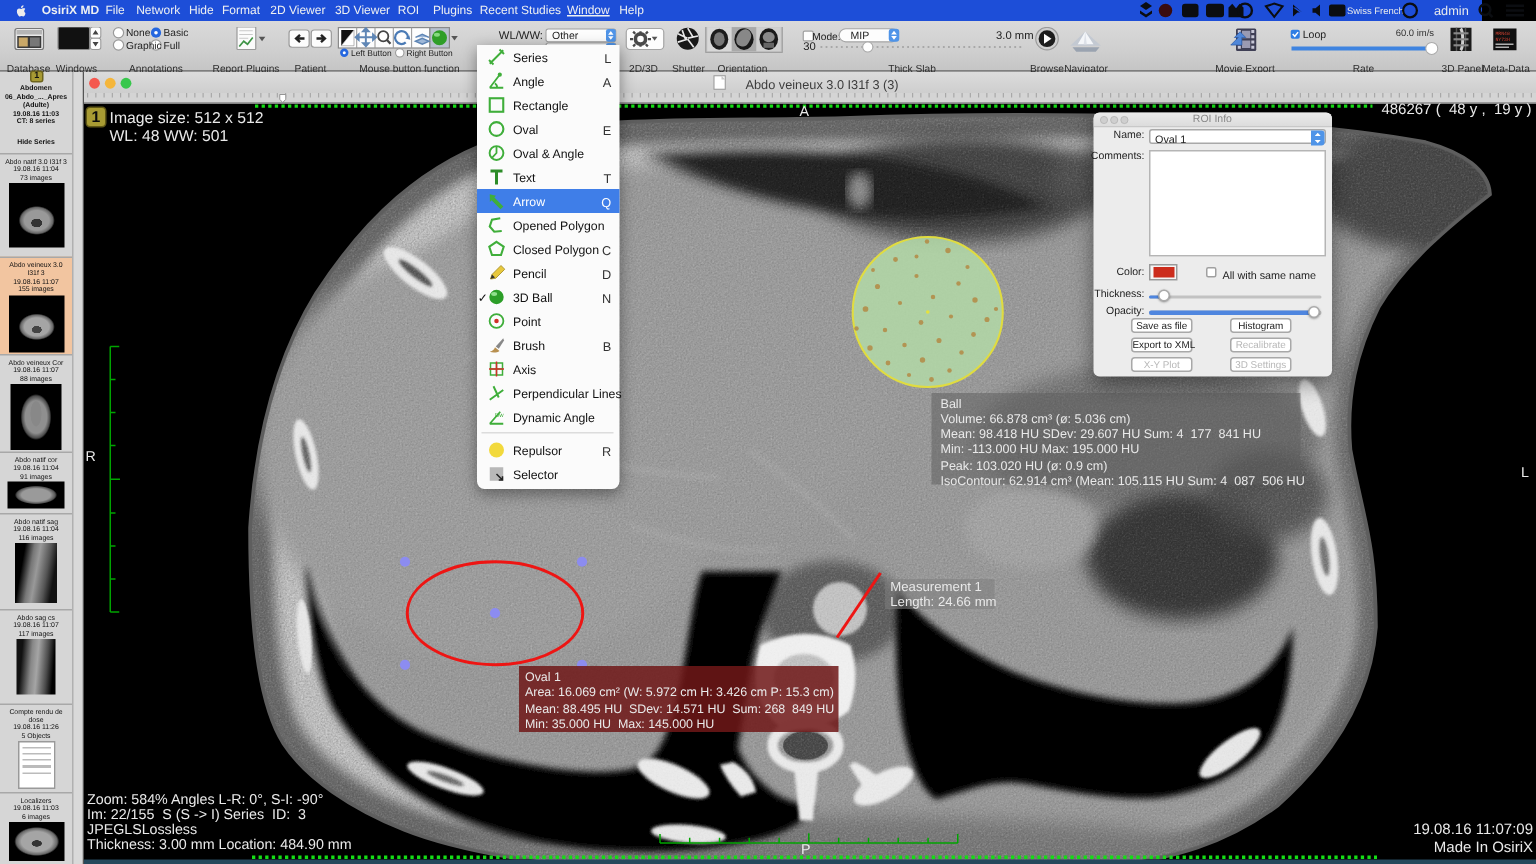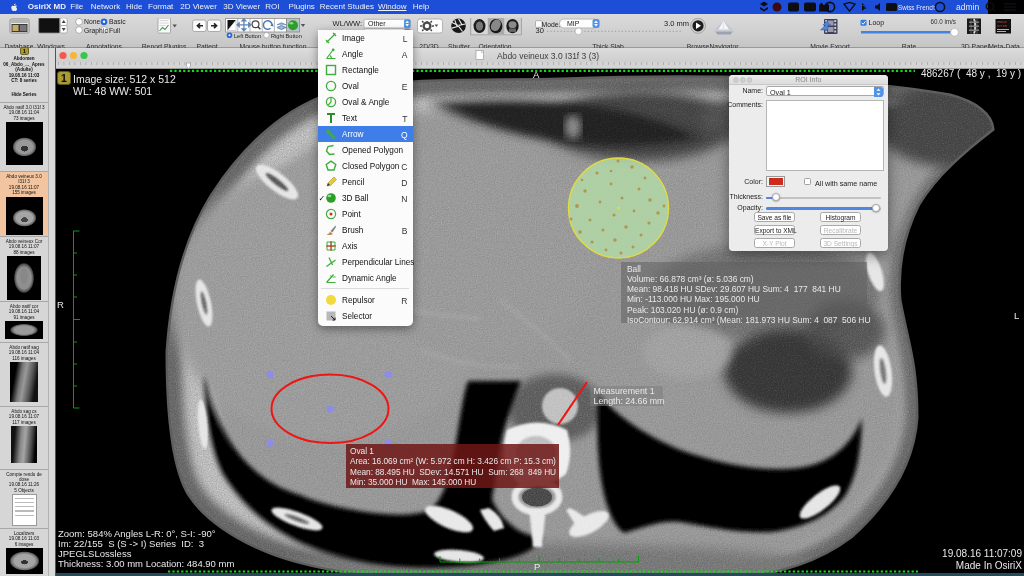--- a/index.html
+++ b/index.html
@@ -506,37 +506,37 @@
 JPEGLSLossless
 Thickness: 3.00 mm Location: 484.90 mm</div>
   <div class="osd" style="right:2px;top:548px;text-align:right;font-size:10px;line-height:11.5px;">19.08.16 11:07:09
 Made In OsiriX</div>
 
   <div class="osd" style="left:621px;top:262px;width:246px;height:61px;background:rgba(96,96,96,0.55);font-size:8.4px;line-height:10.15px;padding:2px 0 0 6px;">Ball
 Volume: 66.878 cm³ (ø: 5.036 cm)
 Mean: 98.418 HU SDev: 29.607 HU Sum: 4  177  841 HU
 Min: -113.000 HU Max: 195.000 HU
 Peak: 103.020 HU (ø: 0.9 cm)
-IsoContour: 62.914 cm³ (Mean: 181.973 HU Sum: 4  087  506 HU</div>
+IsoContour: 62.914 cm³ (Mean: 105.115 HU Sum: 4  087  506 HU</div>
 
   <div class="osd" style="left:346px;top:444px;width:212.5px;height:44px;background:rgba(112,23,23,0.85);font-size:8.3px;letter-spacing:-0.02px;line-height:10.3px;padding:2px 0 0 4px;">Oval 1
 Area: 16.069 cm² (W: 5.972 cm H: 3.426 cm P: 15.3 cm)
 Mean: 88.495 HU  SDev: 14.571 HU  Sum: 268  849 HU
 Min: 35.000 HU  Max: 145.000 HU</div>
 
   <div class="osd" style="left:590px;top:386px;width:73px;height:20px;background:rgba(125,125,125,0.55);font-size:8.8px;line-height:9.8px;padding:1px 0 0 3.5px;">Measurement 1
 Length: 24.66 mm</div>
 </div>
 
 <div id="ddmenu" class="abs" style="left:318px;top:30px;width:94.5px;height:296px;background:#fbfbfb;border-radius:0 0 5px 5px;box-shadow:0 3px 10px rgba(0,0,0,0.4);font-size:8.5px;color:#111;">
   <div class="mrow" style="top:0;">
       <svg class="mic" viewBox="0 0 12 12">
         <path d="M1.5 10.5L10.5 1.5M1 8l3 3M8 1l3 3" stroke="#3fae3a" stroke-width="1.3" fill="none"></path>
       </svg>
-      <span>Image</span>
+      <span>Series</span>
       <i>L</i>
     </div>
   <div class="mrow" style="top:16px;">
       <svg class="mic" viewBox="0 0 12 12">
         <path d="M1.5 10.5h9M1.5 10.5L8 2M5 7.5a4 4 0 0 1 1.5 3" stroke="#3fae3a" stroke-width="1.2" fill="none"></path>
         <circle cx="8.2" cy="1.8" r="1.4" fill="#3fae3a"></circle>
       </svg>
       <span>Angle</span>
       <i>A</i>
     </div>

